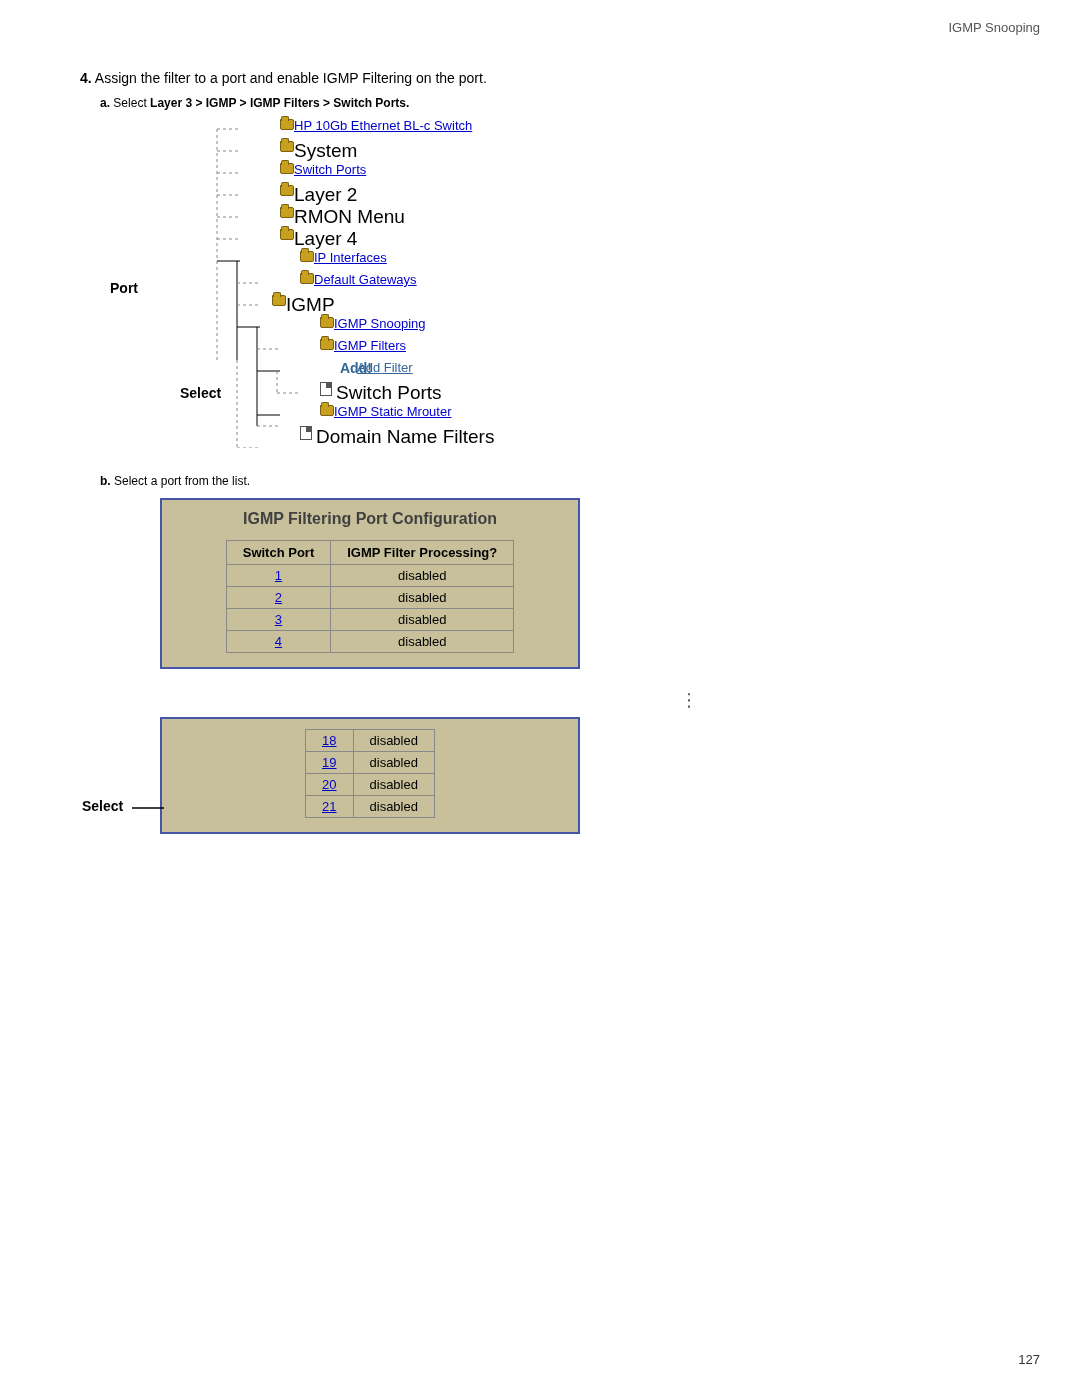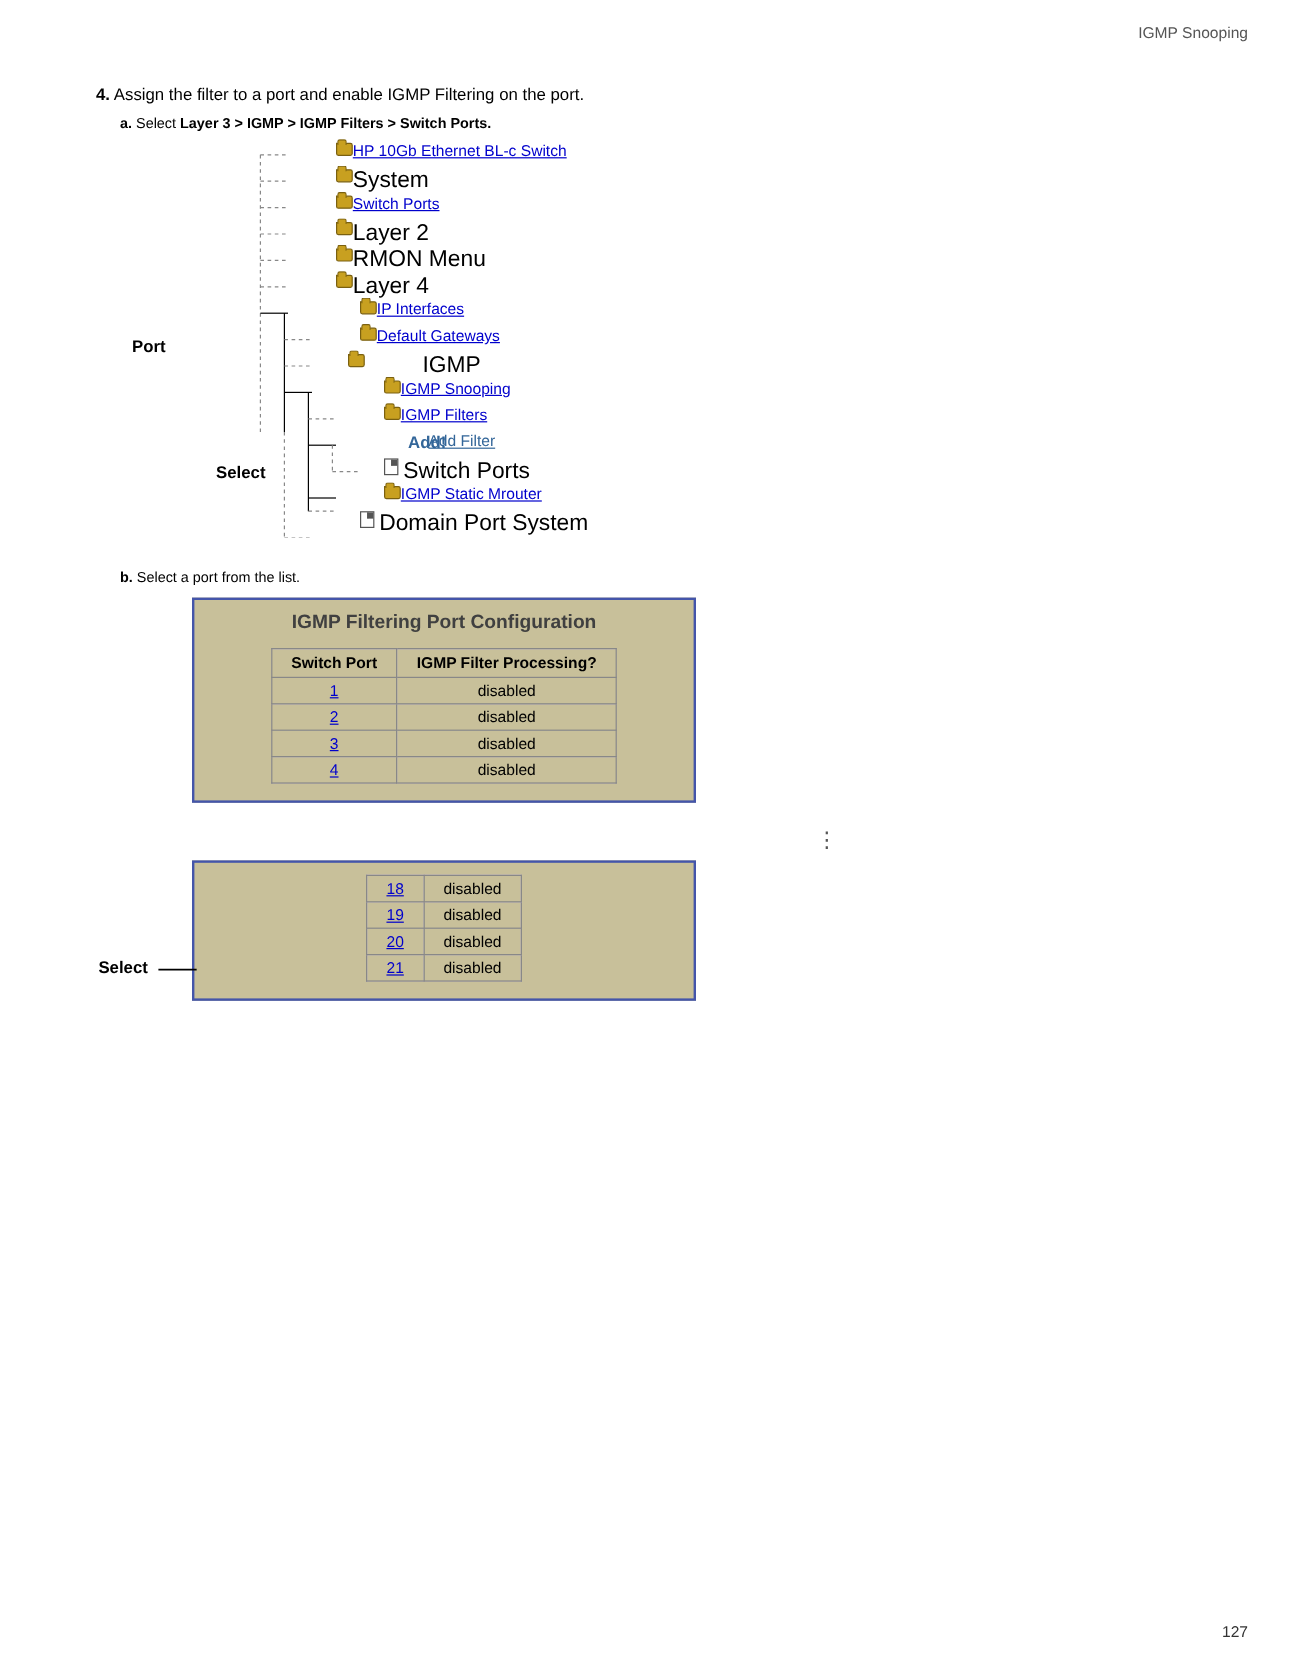--- a/index.html
+++ b/index.html
@@ -367,21 +367,21 @@
           <a>IP Interfaces</a>
         </div>
 
         <div class="tree-row" style="margin-left:60px;">
           <span class="folder-icon">
             <div class="folder-closed"></div>
           </span>
           <a>Default Gateways</a>
         </div>
 
-        <div class="tree-row" style="margin-left:50px;gap:48px;">
+        <div class="tree-row" style="margin-left:32px;">
           <span class="folder-icon">
             <div class="folder-open"></div>
           </span>
           <span class="item-text">IGMP</span>
         </div>
 
         <div class="tree-row" style="margin-left:80px;">
           <span class="folder-icon">
             <div class="folder-closed"></div>
           </span>
@@ -408,21 +408,21 @@
 
         <div class="tree-row" style="margin-left:80px;">
           <span class="folder-icon">
             <div class="folder-closed"></div>
           </span>
           <a>IGMP Static Mrouter</a>
         </div>
 
         <div class="tree-row" style="margin-left:60px;">
           <span class="doc-icon"></span>
-          <span class="item-text">Domain Port System</span>
+          <span class="item-text">Domain Name Filters</span>
         </div>
 
       </div>
     </div>
 
     <div class="sub-step" style="margin-top:16px;">
       <div class="sub-step-label">
         <b>b.</b>
         <span>Select a port from the list.</span>
       </div>

